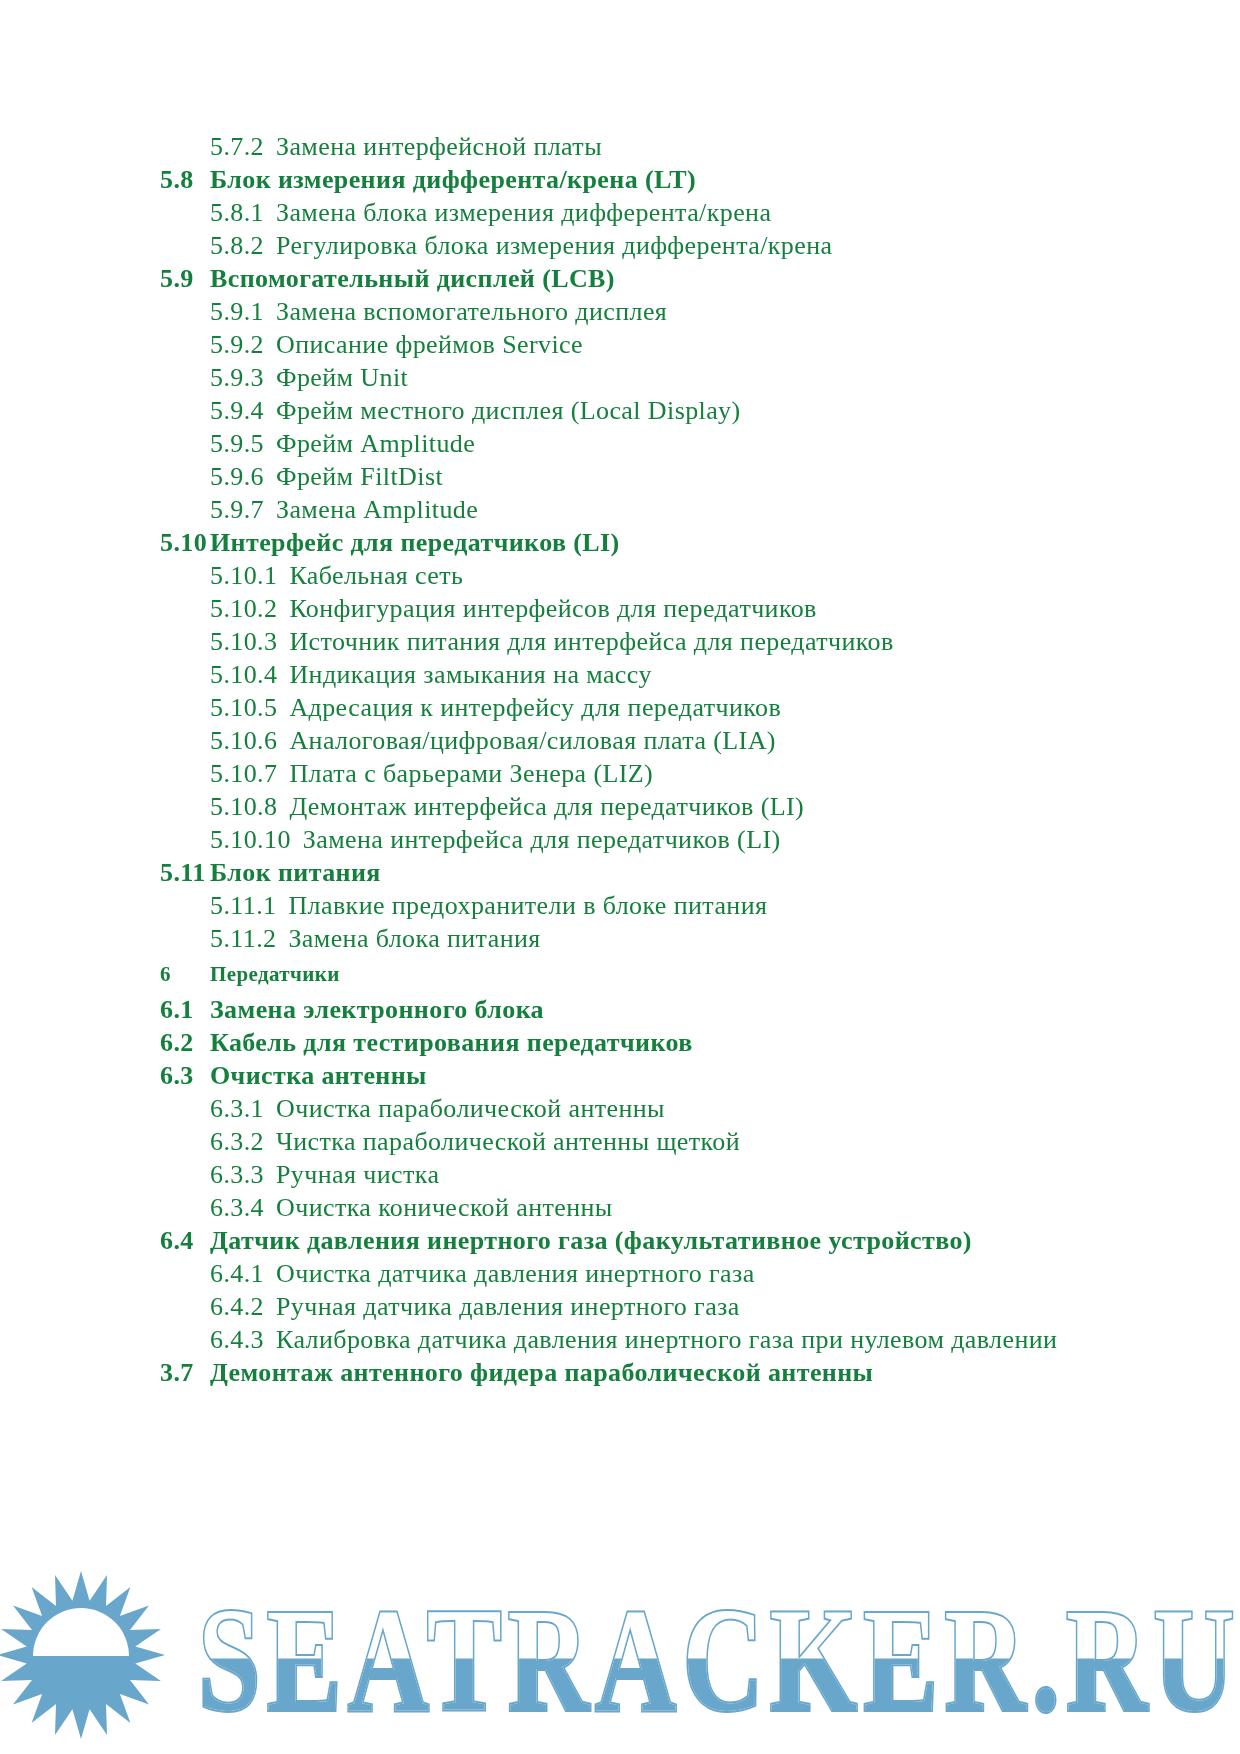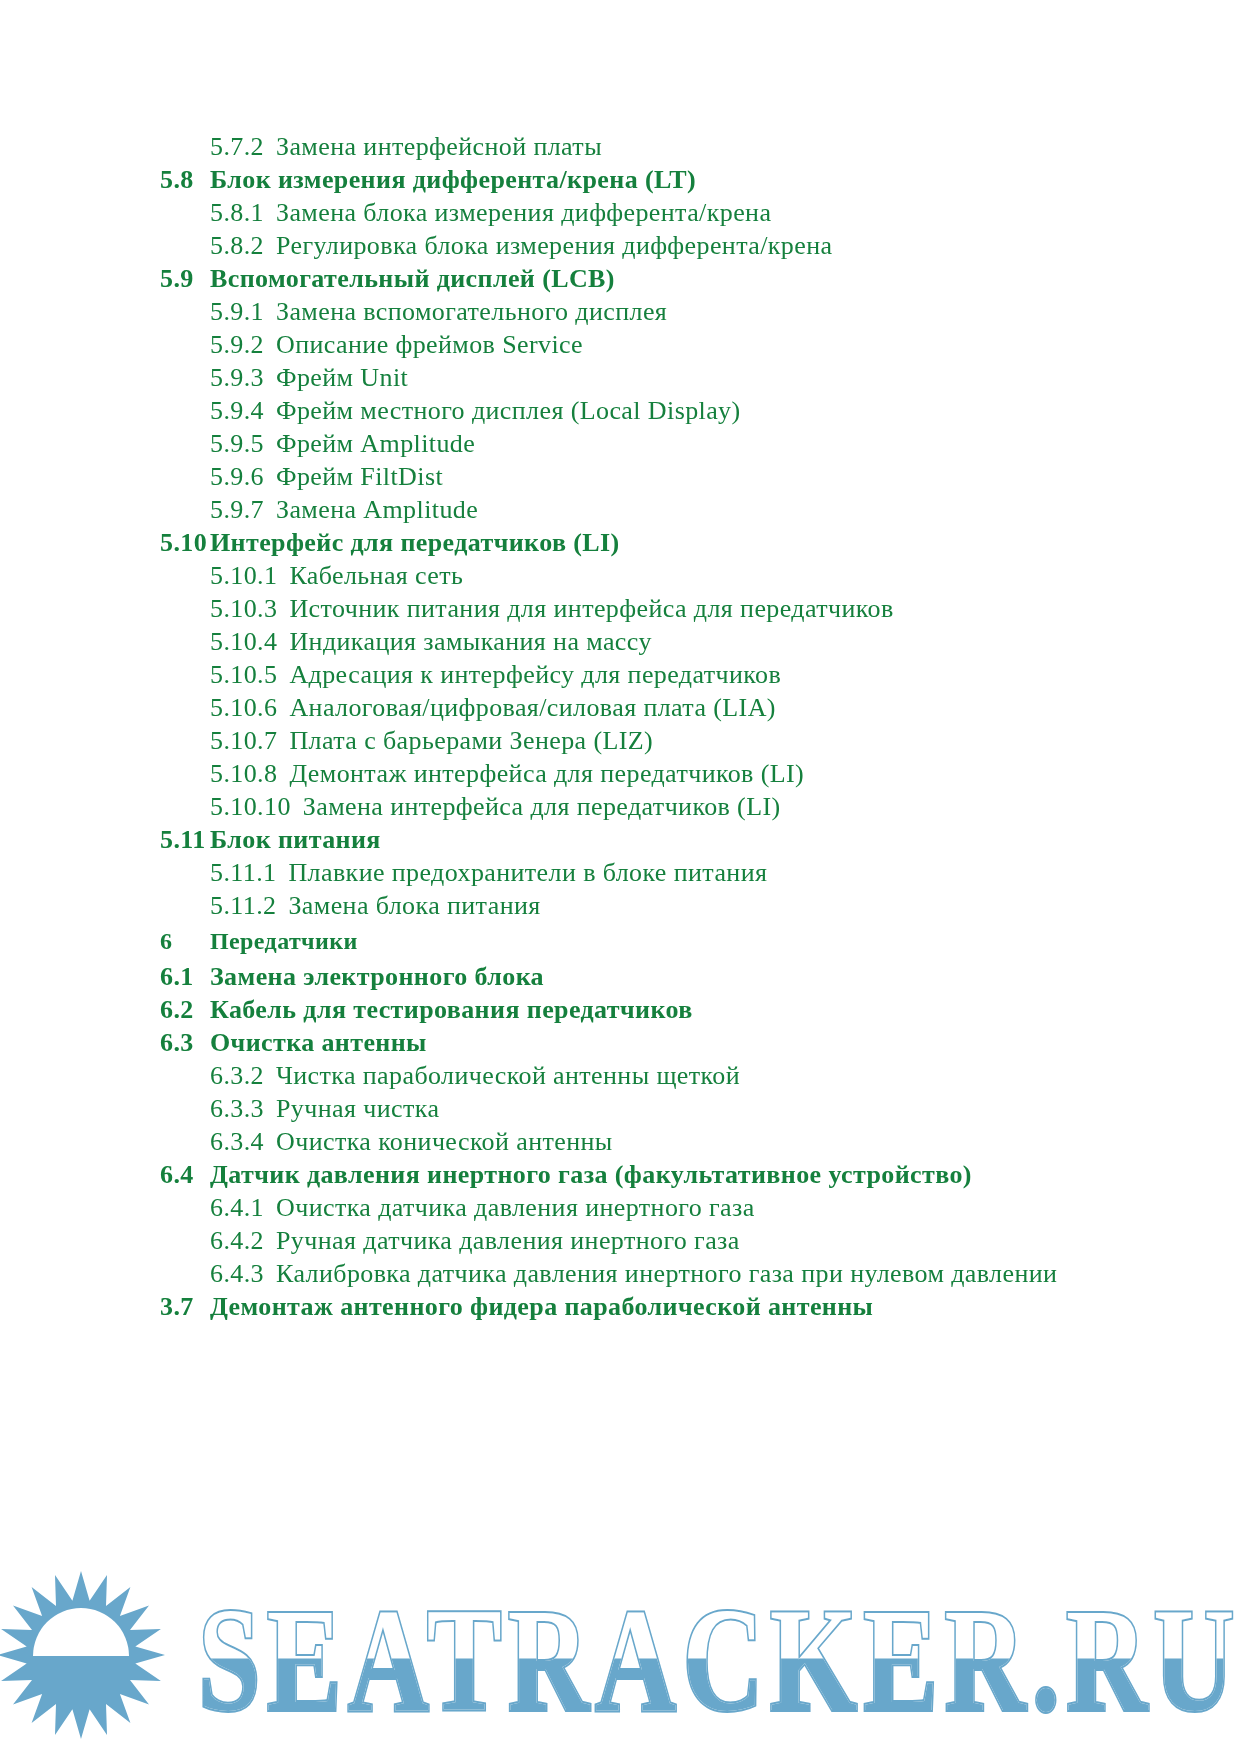--- a/index.html
+++ b/index.html
@@ -29,21 +29,21 @@
   }
   .toc-row {
     height: 33px;
     line-height: 33px;
     white-space: nowrap;
     overflow: visible;
   }
   .toc-row.lvl1 {
     height: 38px;
     line-height: 38px;
-    font-size: 24px;
+    font-size: 21px;
     font-weight: bold;
   }
   .toc-row.lvl2 {
     font-weight: bold;
   }
   .toc-row.lvl1 .num,
   .toc-row.lvl2 .num {
     display: inline-block;
     width: 50px;
   }
@@ -113,34 +113,36 @@
       <div class="toc-row lvl2"><span class="num">5.9</span><span class="txt">Вспомогательный дисплей (LCB)</span></div>
       <div class="toc-row lvl3"><span class="num">5.9.1</span><span class="txt">Замена вспомогательного дисплея</span></div>
       <div class="toc-row lvl3"><span class="num">5.9.2</span><span class="txt">Описание фреймов Service</span></div>
       <div class="toc-row lvl3"><span class="num">5.9.3</span><span class="txt">Фрейм Unit</span></div>
       <div class="toc-row lvl3"><span class="num">5.9.4</span><span class="txt">Фрейм местного дисплея (Local Display)</span></div>
       <div class="toc-row lvl3"><span class="num">5.9.5</span><span class="txt">Фрейм Amplitude</span></div>
       <div class="toc-row lvl3"><span class="num">5.9.6</span><span class="txt">Фрейм FiltDist</span></div>
       <div class="toc-row lvl3"><span class="num">5.9.7</span><span class="txt">Замена Amplitude</span></div>
       <div class="toc-row lvl2"><span class="num">5.10</span><span class="txt">Интерфейс для передатчиков (LI)</span></div>
       <div class="toc-row lvl3"><span class="num">5.10.1</span><span class="txt">Кабельная сеть</span></div>
+      <div class="toc-row lvl3"><span class="num">5.10.2</span><span class="txt">Конфигурация интерфейсов для передатчиков</span></div>
       <div class="toc-row lvl3"><span class="num">5.10.3</span><span class="txt">Источник питания для интерфейса для передатчиков</span></div>
       <div class="toc-row lvl3"><span class="num">5.10.4</span><span class="txt">Индикация замыкания на массу</span></div>
       <div class="toc-row lvl3"><span class="num">5.10.5</span><span class="txt">Адресация к интерфейсу для передатчиков</span></div>
       <div class="toc-row lvl3"><span class="num">5.10.6</span><span class="txt">Аналоговая/цифровая/силовая плата (LIA)</span></div>
       <div class="toc-row lvl3"><span class="num">5.10.7</span><span class="txt">Плата с барьерами Зенера (LIZ)</span></div>
       <div class="toc-row lvl3"><span class="num">5.10.8</span><span class="txt">Демонтаж интерфейса для передатчиков (LI)</span></div>
       <div class="toc-row lvl3"><span class="num">5.10.10</span><span class="txt">Замена интерфейса для передатчиков (LI)</span></div>
       <div class="toc-row lvl2"><span class="num">5.11</span><span class="txt">Блок питания</span></div>
       <div class="toc-row lvl3"><span class="num">5.11.1</span><span class="txt">Плавкие предохранители в блоке питания</span></div>
       <div class="toc-row lvl3"><span class="num">5.11.2</span><span class="txt">Замена блока питания</span></div>
       <div class="toc-row lvl1"><span class="num">6</span><span class="txt">Передатчики</span></div>
       <div class="toc-row lvl2"><span class="num">6.1</span><span class="txt">Замена электронного блока</span></div>
       <div class="toc-row lvl2"><span class="num">6.2</span><span class="txt">Кабель для тестирования передатчиков</span></div>
       <div class="toc-row lvl2"><span class="num">6.3</span><span class="txt">Очистка антенны</span></div>
+      <div class="toc-row lvl3"><span class="num">6.3.1</span><span class="txt">Очистка параболической антенны</span></div>
       <div class="toc-row lvl3"><span class="num">6.3.2</span><span class="txt">Чистка параболической антенны щеткой</span></div>
       <div class="toc-row lvl3"><span class="num">6.3.3</span><span class="txt">Ручная чистка</span></div>
       <div class="toc-row lvl3"><span class="num">6.3.4</span><span class="txt">Очистка конической антенны</span></div>
       <div class="toc-row lvl2"><span class="num">6.4</span><span class="txt">Датчик давления инертного газа (факультативное устройство)</span></div>
       <div class="toc-row lvl3"><span class="num">6.4.1</span><span class="txt">Очистка датчика давления инертного газа</span></div>
       <div class="toc-row lvl3"><span class="num">6.4.2</span><span class="txt">Ручная датчика давления инертного газа</span></div>
       <div class="toc-row lvl3"><span class="num">6.4.3</span><span class="txt">Калибровка датчика давления инертного газа при нулевом давлении</span></div>
       <div class="toc-row lvl2"><span class="num">3.7</span><span class="txt">Демонтаж антенного фидера параболической антенны</span></div>
     </div>
 

